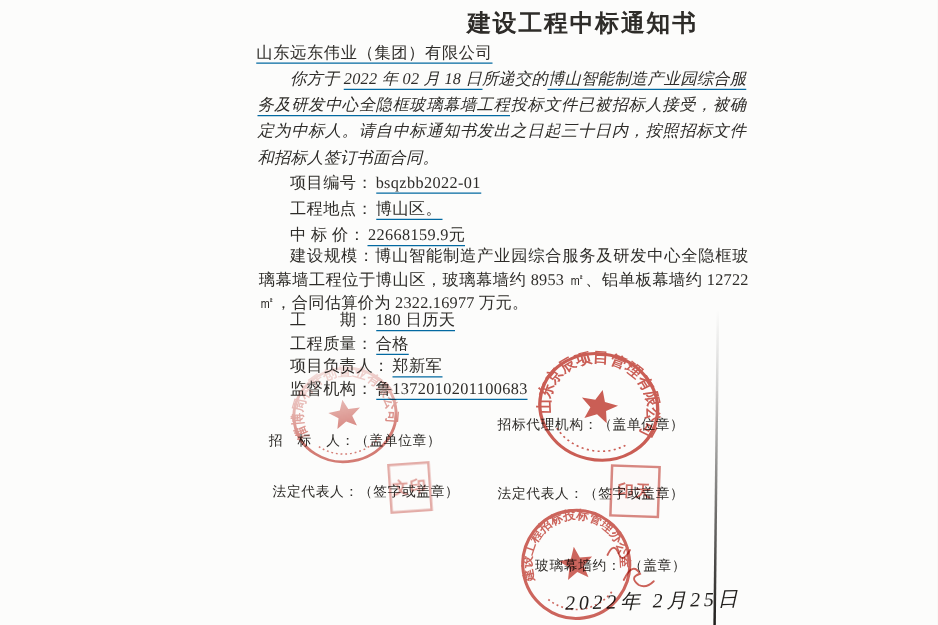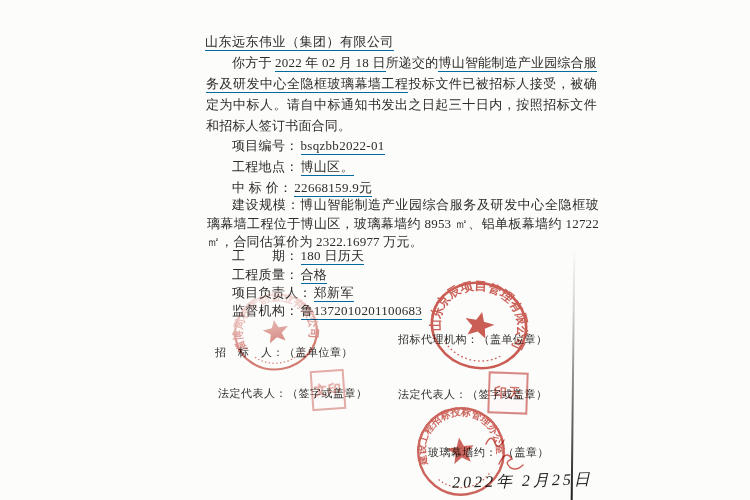--- a/index.html
+++ b/index.html
@@ -13,21 +13,21 @@
     background:#fcfcfb;color:#2e2c29;overflow:hidden;
   }
   .title{
     position:absolute;left:466px;top:6px;transform:translateX(-50%);
     font-size:19px;font-weight:bold;letter-spacing:1.5px;white-space:nowrap;
   }
   .recipient{position:absolute;left:205px;top:33px;font-size:13px;letter-spacing:.5px;}
   .ul{border-bottom:1px solid #0369a1;padding-bottom:1px;}
   .intro{
     position:absolute;left:206px;top:52px;width:391px;margin:0;
-    font-size:13px;line-height:21px;text-align:justify;text-indent:26px;letter-spacing:.2px;
+    font-size:13px;line-height:21px;text-align:justify;text-indent:26px;letter-spacing:.2px;font-style:italic;
   }
   .fline{position:absolute;left:232px;font-size:13px;white-space:nowrap;letter-spacing:.3px;text-align:center;}
   .fline .flabel{margin-right:2px;}
   .fblock{
     position:absolute;left:207px;top:196px;width:392px;
     font-size:13px;line-height:18.5px;text-align:justify;text-indent:25px;letter-spacing:.2px;
   }
   .sigline{position:absolute;font-size:11px;white-space:nowrap;letter-spacing:.5px;}
   .date-hand{
     position:absolute;left:452px;top:471px;
@@ -60,20 +60,21 @@
     position:absolute;left:572px;top:248px;width:2px;height:252px;
     background:linear-gradient(to bottom,rgba(40,40,40,0) 0%,rgba(40,40,40,.2) 25%,rgba(35,33,30,.6) 60%,rgba(20,18,16,.95) 100%);
     transform:rotate(.6deg);
   }
 </style>
 </head>
 <body>
 
 <div class="page">
 
+  <div class="title">建设工程中标通知书</div>
 
   <div class="recipient">
     <span class="ul">山东远东伟业（集团）有限公司</span>
   </div>
 
   <p class="intro"><span>你方于 </span><span class="ul">2022 年 02 月 18 日</span><span>所递交的</span><span class="ul">博山智能制造产业园综合服务及研发中心全隐框玻璃幕墙工程</span><span>投标文件已被招标人接受，被确定为中标人。请自中标通知书发出之日起三十日内，按照招标文件和招标人签订书面合同。</span></p>
 
   <div class="fline" style="top:137px">
     <span class="flabel">项目编号：</span><span class="ul">bsqzbb2022-01</span>
   </div>

